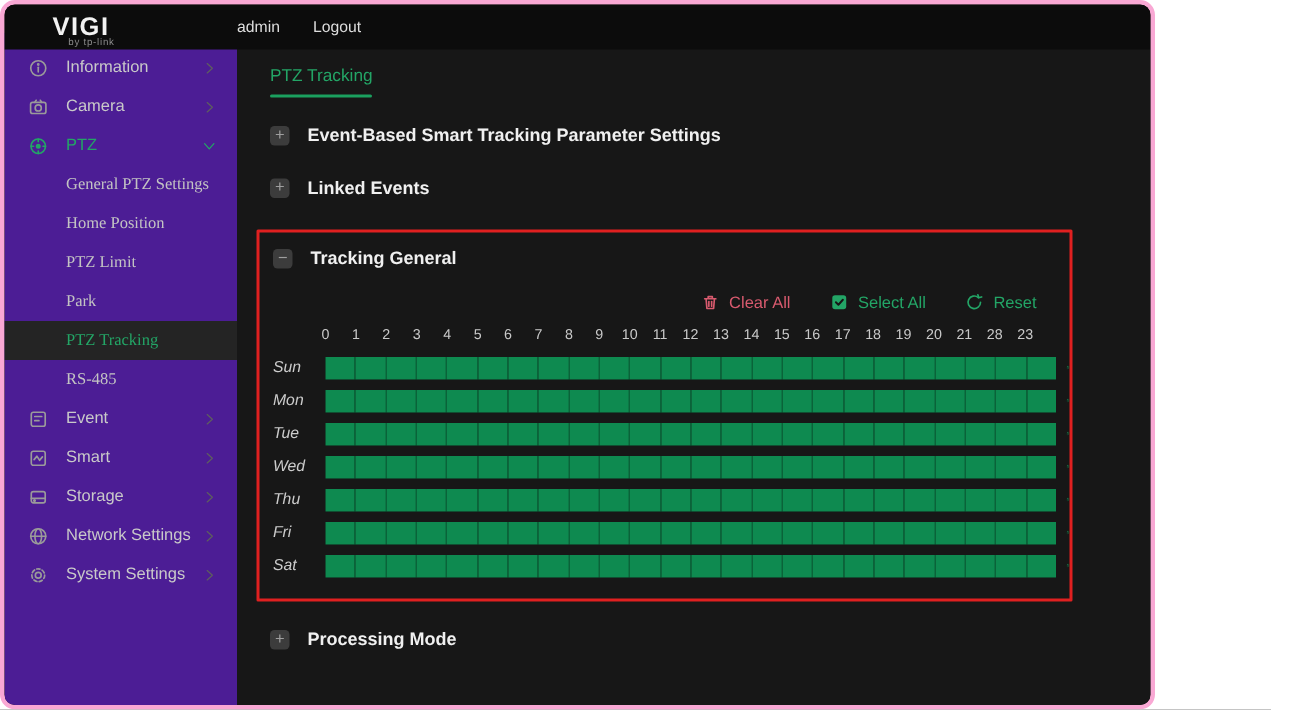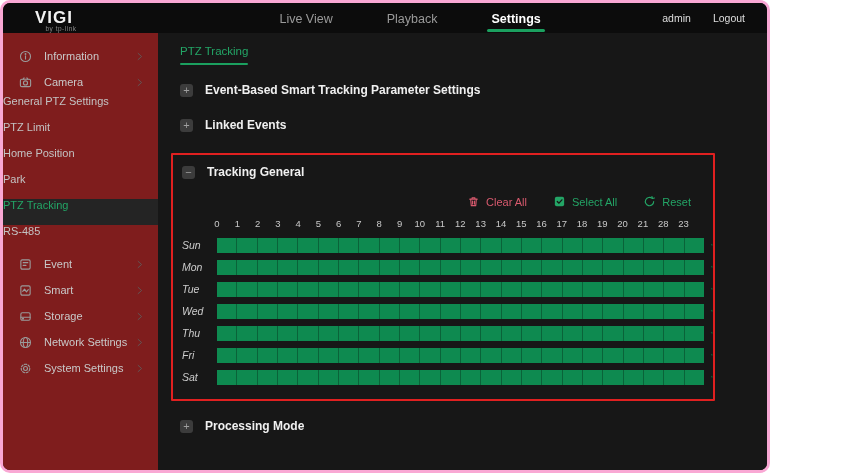--- a/index.html
+++ b/index.html
@@ -20,29 +20,29 @@
   .nav-item{ position:relative; color:#9a9a9a; font-size:12.5px; padding:7px 2px 6px; cursor:pointer; }
   .nav-item.active{ color:#ffffff; font-weight:600; }
   .nav-item.active::after{
     content:""; position:absolute; left:-2px; right:-2px; bottom:0; height:3px;
     background:#1ba05f; border-radius:2px;
   }
   .userbox{ display:flex; gap:22px; padding-right:22px; }
   .userbox span{ color:#dedede; font-size:10.5px; cursor:pointer; }
   
   .sidebar{
-    position:absolute; top:30px; bottom:0; left:0; width:155px; background:#7f1d1d;
+    position:absolute; top:19px; bottom:0; left:0; width:155px; background:#4c1d95;
     padding-top:10px; z-index:2;
   }
   .side-item{ display:flex; align-items:center; height:26px; padding:0 14px 0 16px; cursor:pointer; }
   .side-item .ic{ width:13px; height:13px; color:#9a9a9a; display:flex; align-items:center; justify-content:center; }
   .side-item .lbl{ flex:1; margin-left:12px; color:#c9c9c9; font-size:11px; }
   .side-item .chev{ width:9px; height:9px; color:#5e5e5e; }
   .side-item.active .ic, .side-item.active .lbl, .side-item.active .chev{ color:#23a566; }
-  .side-child{ display:flex; align-items:flex-start; height:26px; cursor:pointer; }
+  .side-child{ display:flex; align-items:center; height:26px; padding-left:41px; cursor:pointer;font-family:Liberation Serif, serif; }
   .side-child .lbl{ color:#c3c3c3; font-size:11px; }
   .side-child.selected{ background:#242424; }
   .side-child.selected .lbl{ color:#23a566; }
   
   .content{ position:absolute; top:30px; left:155px; right:0; bottom:0; background:#171717; padding:12px 0 0 22px; }
   .tab-row{ position:relative; margin-bottom:18px; width:fit-content; }
   .tab-label{ color:#23a566; font-size:11.5px; padding-bottom:8px; cursor:pointer; }
   .tab-underline{ position:absolute; left:0; bottom:0; width:68px; height:2px; background:#1ba05f; border-radius:1px; }
   .section{ display:flex; align-items:center; margin-bottom:21px; }
   .box{
@@ -86,25 +86,20 @@
 </head>
 <body>
 
 <div class="window">
 
   <div class="topbar">
     <div class="logo-block">
       <div class="logo-brand">VIGI</div>
       <div class="logo-sub">by tp-link</div>
     </div>
-    <div class="nav" id="nav">
-        <div class="nav-item">Live View</div>
-        <div class="nav-item">Playback</div>
-        <div class="nav-item active">Settings</div>
-      </div>
     <div class="userbox">
       <span>admin</span>
       <span>Logout</span>
     </div>
   </div>
 
   <div class="sidebar" id="sidebar">
       <div class="side-item">
         <span class="ic">
           <svg width="100%" height="100%" viewBox="0 0 14 14" fill="none" stroke="currentColor" stroke-width="1.2" stroke-linecap="round" stroke-linejoin="round">
@@ -129,28 +124,46 @@
             <line x1="9.5" y1="3.5" x2="8.5" y2="2"></line>
           </svg>
         </span>
         <span class="lbl">Camera</span>
         <span class="chev">
           <svg width="100%" height="100%" viewBox="0 0 12 13" fill="none" stroke="currentColor" stroke-width="1.2" stroke-linecap="round" stroke-linejoin="round">
             <polyline points="4,2 9,6.5 4,11"></polyline>
           </svg>
         </span>
       </div>
+      <div class="side-item active">
+        <span class="ic">
+          <svg width="100%" height="100%" viewBox="0 0 14 14" fill="none" stroke="currentColor" stroke-width="1.2" stroke-linecap="round" stroke-linejoin="round">
+            <circle cx="7" cy="7" r="5.2"></circle>
+            <circle cx="7" cy="7" r="1.2" fill="currentColor"></circle>
+            <line x1="7" y1="1.8" x2="7" y2="3.6"></line>
+            <line x1="7" y1="10.4" x2="7" y2="12.2"></line>
+            <line x1="1.8" y1="7" x2="3.6" y2="7"></line>
+            <line x1="10.4" y1="7" x2="12.2" y2="7"></line>
+          </svg>
+        </span>
+        <span class="lbl">PTZ</span>
+        <span class="chev">
+          <svg width="100%" height="100%" viewBox="0 0 13 13" fill="none" stroke="currentColor" stroke-width="1.2" stroke-linecap="round" stroke-linejoin="round">
+            <polyline points="2,4 6.5,9 11,4"></polyline>
+          </svg>
+        </span>
+      </div>
       <div class="side-child">
         <span class="lbl">General PTZ Settings</span>
       </div>
       <div class="side-child">
+        <span class="lbl">Home Position</span>
+      </div>
+      <div class="side-child">
         <span class="lbl">PTZ Limit</span>
-      </div>
-      <div class="side-child">
-        <span class="lbl">Home Position</span>
       </div>
       <div class="side-child">
         <span class="lbl">Park</span>
       </div>
       <div class="side-child selected">
         <span class="lbl">PTZ Tracking</span>
       </div>
       <div class="side-child">
         <span class="lbl">RS-485</span>
       </div>

